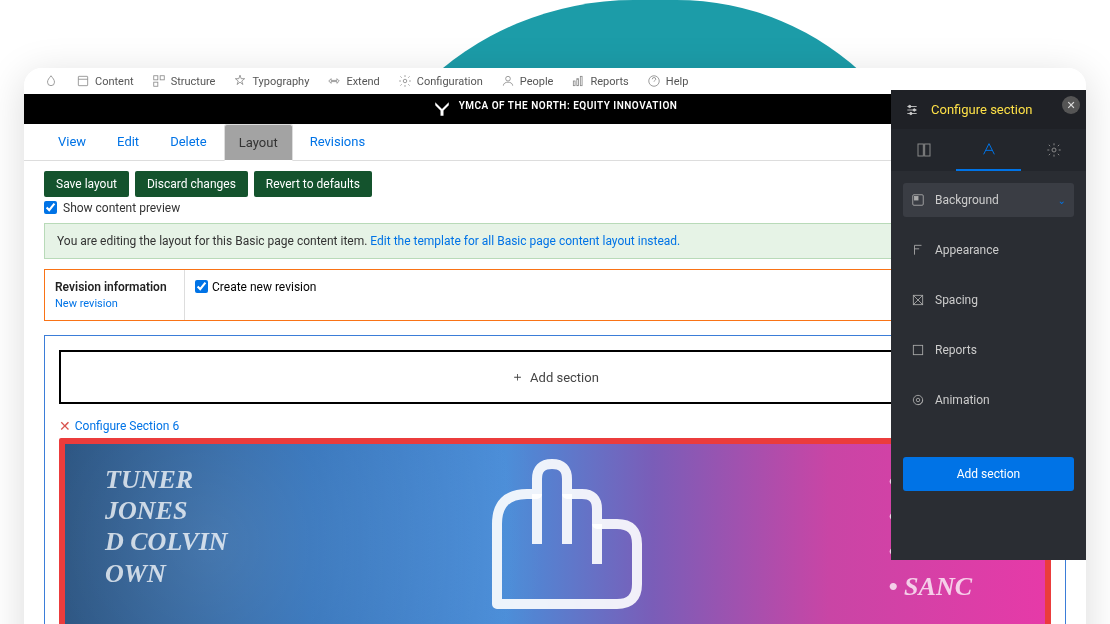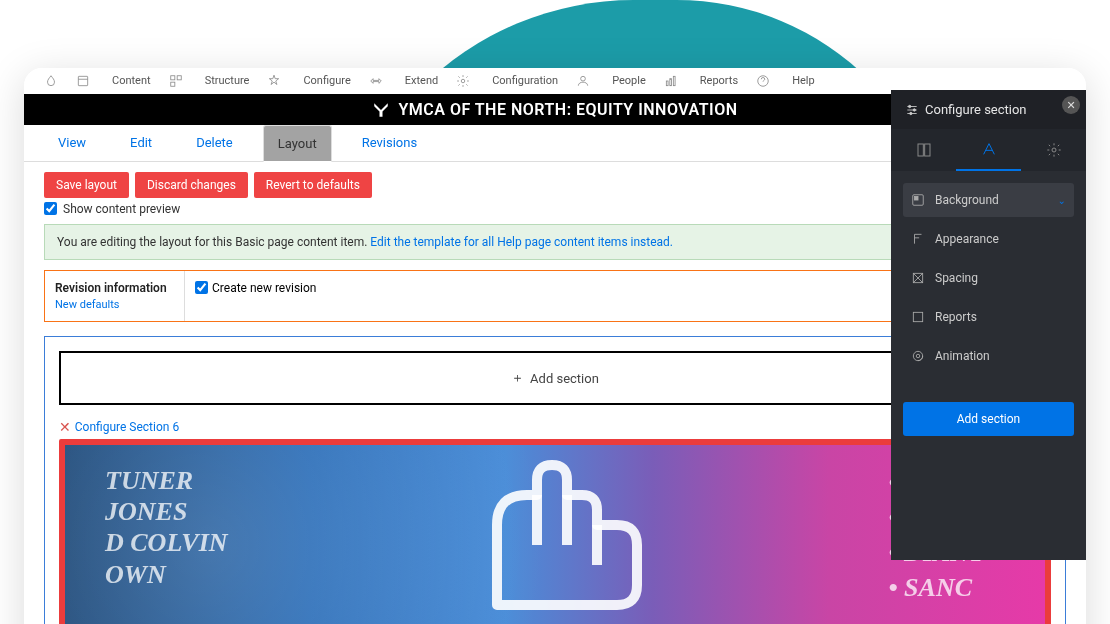--- a/index.html
+++ b/index.html
@@ -1,30 +1,30 @@
 <!DOCTYPE html>
 <html><head>
 <meta charset="utf-8">
 <style>
 *{box-sizing:border-box;margin:0;padding:0;font-family:-apple-system,BlinkMacSystemFont,"Segoe UI",Roboto,sans-serif}
 body{background:#fff;width:1110px;height:624px;position:relative;overflow:hidden}
 .teal-blob{position:absolute;top:0;right:160px;width:620px;height:624px;background:#1c9ca8;border-radius:50% 45% 48% 52%;z-index:0}
 .teal-blob2{position:absolute;bottom:-100px;right:240px;width:400px;height:300px;background:#1c9ca8;border-radius:50%;z-index:0}
 .app-window{position:absolute;top:68px;left:24px;right:24px;background:#fff;border-radius:18px;box-shadow:0 8px 40px rgba(0,0,0,0.15);overflow:hidden;z-index:1}
 .admin-toolbar{display:flex;align-items:center;gap:18px;padding:6px 20px;background:#fff;font-size:11px;color:#555}
-.admin-toolbar .tb-item{display:flex;gap:22px;cursor:pointer}
+.admin-toolbar .tb-item{display:flex;align-items:center;gap:5px;cursor:pointer}
 .admin-toolbar svg{width:14px;height:14px;fill:none;stroke:#888;stroke-width:1.4}
 .drop-icon{width:16px;height:16px}
-.black-bar{background:#000;color:#fff;text-align:center;padding:6px;font-size:16px;font-weight:600;letter-spacing:.5px;display:flex;align-items:center;justify-content:center;gap:8px}
+.black-bar{background:#000;color:#fff;text-align:center;padding:6px;font-size:10px;font-weight:600;letter-spacing:.5px;display:flex;justify-content:center;gap:8px}
 .black-bar svg{width:18px;height:18px;fill:#fff}
-.tabs{display:flex;gap:16px;padding:0 20px;border-bottom:1px solid #ddd;font-size:13px}
+.tabs{display:flex;gap:3px;padding:0 20px;border-bottom:1px solid #ddd;font-size:13px}
 .tabs .tab{padding:10px 14px;color:#0073e6;cursor:pointer}
 .tabs .tab.active{color:#333;border:1px solid #ddd;border-bottom:1px solid #fff;margin-bottom:-1px;background:#a3a3a3;border-radius:3px 3px 0 0}
 .action-row{display:flex;align-items:center;gap:6px;padding:10px 20px 4px}
-.btn-primary{background:#ef4444;color:#fff;border:none;padding:6px 12px;font-size:12px;border-radius:2px;cursor:pointer}
+.btn-primary{background:#14532d;color:#fff;border:none;padding:6px 12px;font-size:12px;border-radius:2px;cursor:pointer}
 .checkbox-row{display:flex;align-items:flex-start;gap:6px;padding:0 20px 8px;font-size:12px;color:#333}
 .checkbox-row input{accent-color:#0073e6}
 .notice{margin:0 20px;background:#e6f3e6;border:1px solid #b8dab8;padding:10px 12px;font-size:12px;color:#333;position:relative}
 .notice a{color:#0073e6;text-decoration:none}
 .notice .close{position:absolute;right:10px;top:8px;color:#888;cursor:pointer;font-size:16px}
 .rev-box{margin:10px 20px 0;display:flex;border:1px solid #f97316;font-size:12px}
 .rev-left{width:140px;padding:10px;border-right:1px solid #ddd}
 .rev-left .title{font-weight:600;color:#222;margin-bottom:2px}
 .rev-left a{color:#0073e6;text-decoration:none;font-size:11px}
 .rev-right{flex:1;padding:10px;display:flex;align-items:flex-start;gap:4px}
@@ -36,29 +36,29 @@
 .hero-block{margin:4px 14px 14px;height:212px;border:6px solid #eb3c3c;border-radius:2px;position:relative;overflow:hidden;background:linear-gradient(90deg,#1e4a7a 0%,#2a6db8 25%,#4a8dd8 45%,#7a5db8 60%,#c945a5 78%,#e63aa8 100%)}
 .hero-block::before{content:"";position:absolute;inset:0;background:radial-gradient(circle at 15% 50%,rgba(255,255,255,0.15) 0%,transparent 40%)}
 .hero-names{position:absolute;color:rgba(255,255,255,0.75);font-family:"Brush Script MT",cursive;font-weight:700;font-style:italic}
 .hero-names.left{left:40px;top:20px;font-size:26px;line-height:1.2}
 .hero-names.right{right:60px;top:20px;font-size:26px;line-height:1.35;text-align:left}
 .hero-fist{position:absolute;left:38%;top:10px;width:280px;height:160px}
 .hero-fist svg{width:100%;height:100%}
 
 .panel{position:absolute;top:90px;right:24px;width:195px;height:470px;background:#2a2d33;border-radius:0 18px 0 0;z-index:2;color:#ccc;font-size:12px}
 .panel-close{position:absolute;top:6px;right:6px;width:18px;height:18px;background:#555;border-radius:50%;color:#ddd;display:flex;align-items:center;justify-content:center;font-size:11px;cursor:pointer;z-index:3}
-.panel-header{display:flex;align-items:center;gap:6px;padding:12px 14px;background:#1f2126;font-size:13px;color:#e5e5e5}
+.panel-header{display:flex;align-items:center;gap:12px;padding:12px 14px;background:#1f2126;font-size:13px;color:#fde047}
 .panel-header svg{width:14px;height:14px;stroke:#ccc;fill:none;stroke-width:1.5}
 .panel-tabs{display:flex;background:#23262c}
 .panel-tabs .ptab{flex:1;padding:12px 0;display:flex;align-items:center;justify-content:center;cursor:pointer}
 .panel-tabs .ptab svg{width:16px;height:16px;stroke:#888;fill:none;stroke-width:1.5}
 .panel-tabs .ptab.active{border-bottom:2px solid #0073e6}
 .panel-tabs .ptab.active svg{stroke:#0073e6}
 .panel-body{padding:12px}
-.prop-row{display:flex;align-items:center;gap:10px;padding:10px 8px;border-radius:3px;cursor:pointer;color:#ccc;margin-bottom:5px}
+.prop-row{display:flex;align-items:center;gap:10px;padding:10px 8px;border-radius:3px;cursor:pointer;color:#ccc;margin-bottom:16px}
 .prop-row svg{width:14px;height:14px;stroke:#aaa;fill:none;stroke-width:1.5}
 .prop-row.selected{background:#3a3d44}
 .prop-row .chev{margin-left:auto;color:#0073e6;font-size:10px}
 .panel-add{margin:12px;background:#0073e6;color:#fff;border:none;width:calc(100% - 24px);padding:10px;font-size:12px;border-radius:3px;cursor:pointer}
 </style>
 </head>
 <body>
 
 <div class="teal-blob"></div>
 <div class="teal-blob2"></div>
@@ -81,21 +81,21 @@
           <rect x="3" y="3" width="7" height="7"></rect>
           <rect x="14" y="3" width="7" height="7"></rect>
           <rect x="3" y="14" width="7" height="7"></rect>
         </svg>
         <span>Structure</span>
       </div>
     <div class="tb-item">
         <svg viewBox="0 0 24 24">
           <path d="M12 2l2 6h6l-5 4 2 6-5-4-5 4 2-6-5-4h6z"></path>
         </svg>
-        <span>Configure</span>
+        <span>Typography</span>
       </div>
     <div class="tb-item">
         <svg viewBox="0 0 24 24">
           <path d="M3 12l4-4v3h10V8l4 4-4 4v-3H7v3z"></path>
         </svg>
         <span>Extend</span>
       </div>
     <div class="tb-item">
         <svg viewBox="0 0 24 24">
           <circle cx="12" cy="12" r="3"></circle>
@@ -146,28 +146,28 @@
     <button class="btn-primary">Save layout</button>
     <button class="btn-primary">Discard changes</button>
     <button class="btn-primary">Revert to defaults</button>
   </div>
   <div class="checkbox-row">
     <input type="checkbox" checked="" style="">
     <span>Show content preview</span>
   </div>
 
   <div class="notice">
-    <span>You are editing the layout for this Basic page content item. </span><a href="#">Edit the template for all Help page content items instead.</a>
+    <span>You are editing the layout for this Basic page content item. </span><a href="#">Edit the template for all Basic page content layout instead.</a>
     <span class="close">×</span>
   </div>
 
   <div class="rev-box">
     <div class="rev-left">
       <div class="title">Revision information</div>
-      <a href="#">New defaults</a>
+      <a href="#">New revision</a>
     </div>
     <div class="rev-right">
       <input type="checkbox" checked="" style="">
       <span>Create new revision</span>
     </div>
   </div>
 
   <div class="layout-area">
     <div class="add-section-bar">
       <span>＋</span>

